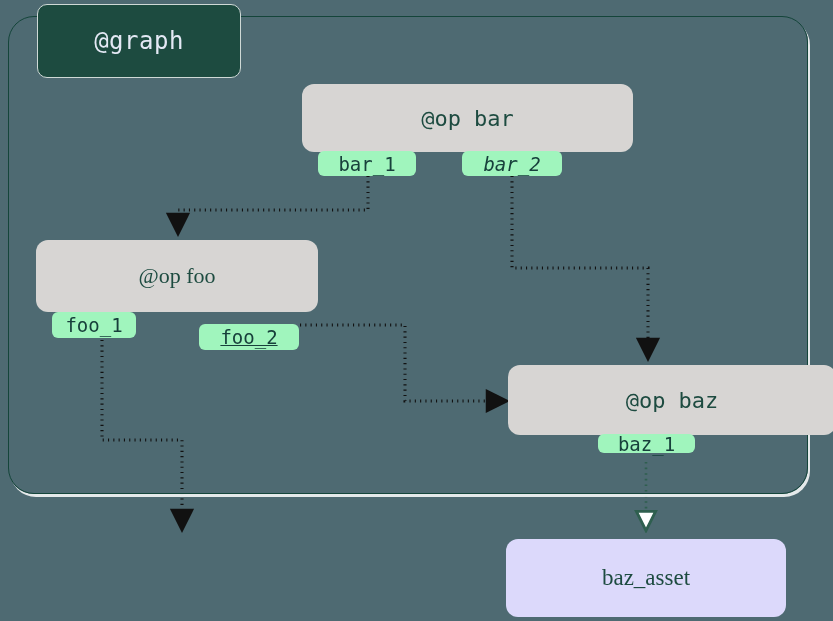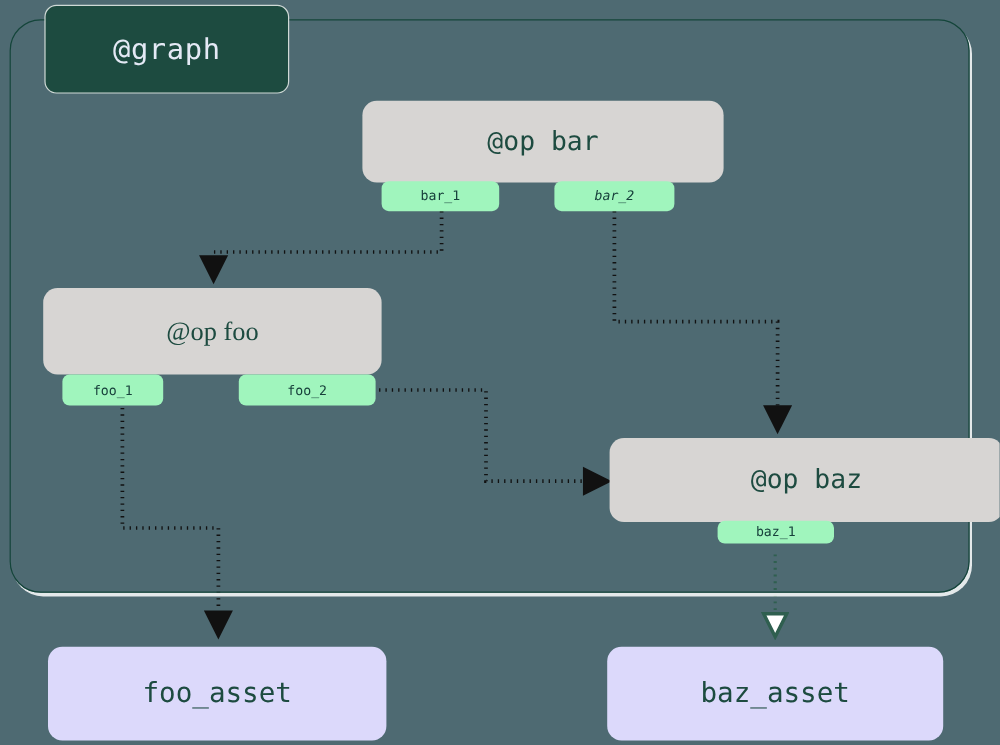--- a/index.html
+++ b/index.html
@@ -75,21 +75,21 @@
     z-index: 4;
   }
   .port {
     position: absolute;
     background: #a0f5bd;
     border-radius: 6px;
     display: flex;
     align-items: center;
     justify-content: center;
     color: #17403b;
-    font-size: 11px;
+    font-size: 19px;
     box-sizing: border-box;
     z-index: 6;
     white-space: nowrap;
   }
 
   
   .asset-node {
     position: absolute;
     background: #dcd9fb;
     border-radius: 12px;
@@ -130,47 +130,44 @@
 
     <g fill="none" stroke="#2f5f4f" stroke-width="2.6" stroke-linecap="butt" stroke-dasharray="1.6 4.0">
       <path d="M 646,462 L 646,527" marker-end="url(#arrow-hollow)"></path>
     </g>
   </svg>
 
   <div class="graph-container"></div>
 
   <div class="graph-label">@graph</div>
 
-  <div class="op-node" style="left:302px; top:84px; width:301px; height:68px;align-items:center;">
+  <div class="op-node" style="left:302px; top:84px; width:331px; height:68px;align-items:center;">
     <span>@op bar</span>
   </div>
   <div class="port" style="left:318px; top:151px; width:98px; height:25px;">
     <span>bar_1</span>
   </div>
   <div class="port" style="left:462px; top:151px; width:100px; height:25px;font-style:italic;">
     <span>bar_2</span>
   </div>
 
   <div class="op-node" style="left:36px; top:240px; width:282px; height:72px;font-family:Liberation Serif, serif;">
     <span>@op foo</span>
   </div>
   <div class="port" style="left:52px; top:312px; width:84px; height:26px;">
     <span>foo_1</span>
   </div>
-  <div class="port" style="left:199px; top:312px; width:114px; height:26px;">
+  <div class="port" style="left:199px; top:324px; width:100px; height:26px;text-decoration:underline;">
     <span>foo_2</span>
   </div>
 
   <div class="op-node" style="left:508px; top:365px; width:328px; height:70px;">
     <span>@op baz</span>
   </div>
   <div class="port" style="left:598px; top:434px; width:97px; height:19px;">
     <span>baz_1</span>
   </div>
 
-  <div class="asset-node" style="left:40px; top:539px; width:282px; height:78px;">
-    <span>foo_asset</span>
-  </div>
-  <div class="asset-node" style="left:506px; top:539px; width:280px; height:78px;">
+  <div class="asset-node" style="left:506px; top:539px; width:280px; height:78px;font-family:Liberation Serif, serif;">
     <span>baz_asset</span>
   </div>
 
 </div>
 
 </body></html>

